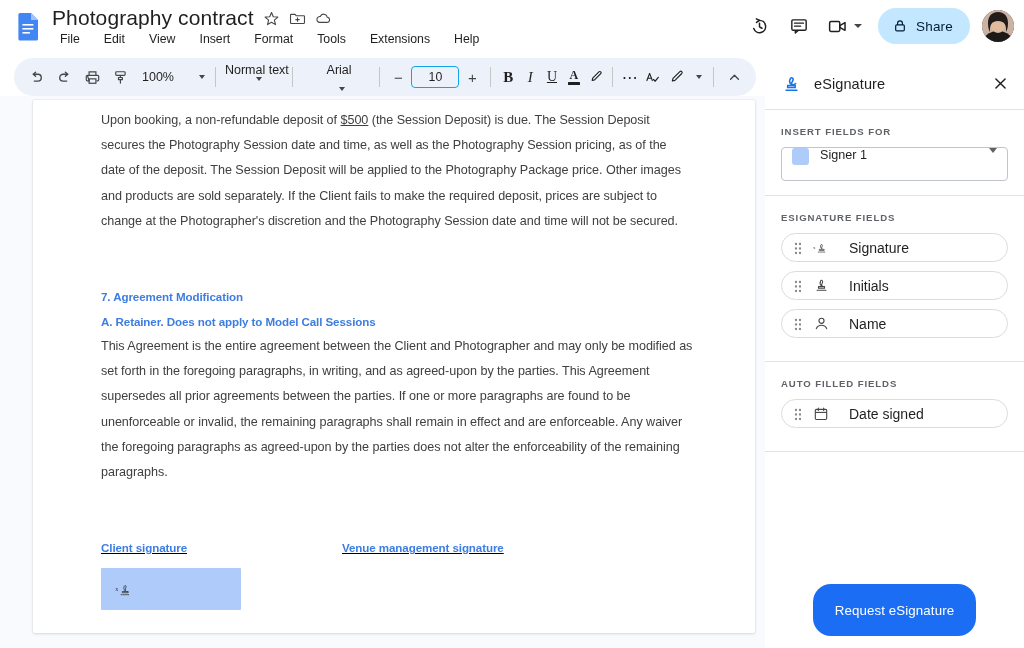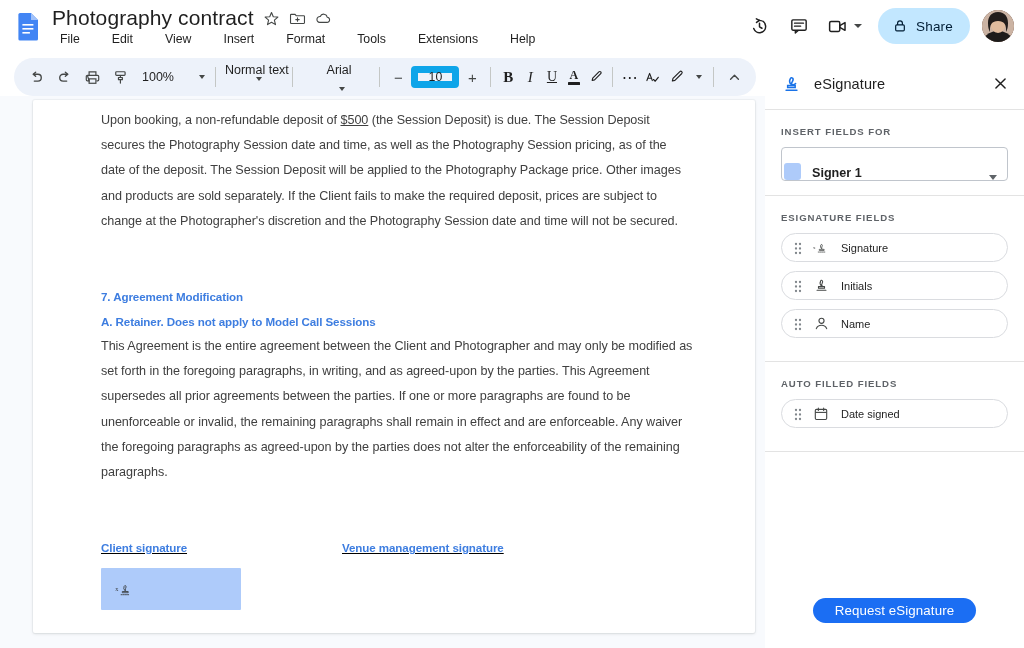--- a/index.html
+++ b/index.html
@@ -12,21 +12,21 @@
     -webkit-font-smoothing: antialiased;
   }
   #app { position: relative; width: 1024px; height: 648px; background: #ffffff; }
 
   
   .topbar { position: absolute; left: 0; top: 0; width: 1024px; height: 52px; background: #ffffff; }
   .doc-icon { position: absolute; left: 14px; top: 11px; width: 30px; height: 30px; }
   .title-row { position: absolute; left: 52px; top: 6px; display: flex; align-items: center; gap: 9px; }
   .doc-title { font-size: 21px; color: #1f1f1f; letter-spacing: .1px; }
   .title-icon { width: 17px; height: 17px; color: #444746; cursor: pointer; display: block; }
-  .menu-row { position: absolute; left: 52px; top: 29px; display: flex; gap: 16px; justify-content: flex-end; }
+  .menu-row { position: absolute; left: 52px; top: 29px; display: flex; gap: 8px; justify-content: flex-end; }
   .menu-item {
     font-size: 12.3px; color: #1f1f1f; padding: 2px 8px; border-radius: 4px; cursor: pointer; line-height: 16px;
   }
 
   .topright { position: absolute; right: 10px; top: 8px; display: flex; align-items: center; gap: 3px; }
   .tr-btn {
     width: 36px; height: 36px; border-radius: 50%; display: flex; align-items: center; justify-content: center;
     color: #1f1f1f; cursor: pointer;
   }
   .meet-group { display: flex; align-items: center; border-radius: 18px; cursor: pointer; padding-right: 2px; }
@@ -59,21 +59,21 @@
   .zoom-val { font-size: 12.5px; color: #1f1f1f; }
   .dd-caret { width: 0; height: 0; border-left: 3.5px solid transparent; border-right: 3.5px solid transparent; border-top: 4px solid #444746; margin-left: 5px; }
   .style-ctl {
     display: flex; align-items: center; height: 28px; padding: 0 4px 0 10px; border-radius: 4px; cursor: pointer; min-width: 0; flex-direction: column;
   }
   .style-val { font-size: 12.5px; color: #1f1f1f; white-space: nowrap; }
   .font-ctl { width: 92px; justify-content: space-between; }
   .fontsize-group { display: flex; align-items: center; gap: 1px; }
   .step-btn { width: 24px; height: 24px; border-radius: 50%; display: flex; align-items: center; justify-content: center; color: #444746; cursor: pointer; font-size: 15px; line-height: 1; }
   .size-box {
-    width: 48px; height: 22px; border: 7px solid #0ea5e9; border-radius: 4px; background: transparent;
+    width: 48px; height: 22px; border: 1px solid #0ea5e9; border-radius: 4px; background: transparent;
     display: flex; align-items: center; justify-content: center; font-size: 12.3px; color: #1f1f1f; cursor: text;
   }
   .fmt-btn { width: 28px; height: 28px; border-radius: 50%; display: flex; align-items: center; justify-content: center; color: #1f1f1f; cursor: pointer; font-size: 14px; }
   .bold-b { font-weight: bold; font-family: "Liberation Serif", serif; font-size: 15px; }
   .ital-i { font-style: italic; font-family: "Liberation Serif", serif; font-size: 15px; }
   .und-u { text-decoration: underline; font-family: "Liberation Serif", serif; font-size: 14px; }
   .tcolor { display: flex; flex-direction: column; align-items: center; justify-content: center; line-height: 1; }
   .tcolor .letter { font-family: "Liberation Serif", serif; font-size: 12px; font-weight: 600; }
   .tcolor .bar { width: 12px; height: 3px; background: #1f1f1f; margin-top: 1px; border-radius: .5px; }
   .pen-group { display: flex; align-items: center; border-radius: 14px; cursor: pointer; }
@@ -109,40 +109,40 @@
     height: 52px; display: flex; align-items: center; padding: 0 8px 0 16px; border-bottom: 1px solid #e3e3e3;
   }
   .panel-title { font-size: 14.5px; color: #1f1f1f; margin-left: 12px; flex: 1; letter-spacing: .1px; }
   .close-btn { width: 32px; height: 32px; border-radius: 50%; display: flex; align-items: center; justify-content: center; cursor: pointer; color: #1f1f1f; }
 
   .sec { padding: 16px 16px 14px 16px; }
   .sec-label {
     font-size: 9.6px; font-weight: bold; letter-spacing: .9px; color: #5f6368; text-transform: uppercase; margin-bottom: 10px;
   }
   .select-box {
-    height: 34px; border: 1px solid #c0c5cc; border-radius: 4px; display: flex; align-items: flex-end;
-    padding: 0 10px 0 2px; cursor: pointer; background: #fff; font-weight: bold;
+    height: 34px; border: 1px solid #c0c5cc; border-radius: 4px; display: flex; align-items: flex-start;
+    padding: 0 10px 0 10px; cursor: pointer; background: #fff;
   }
   .swatch { width: 17px; height: 17px; border-radius: 3px; background: #aecbfa; flex: none; }
   .select-label { font-size: 12.6px; color: #1f1f1f; margin-left: 11px; flex: 1; }
   .sel-caret { width: 0; height: 0; border-left: 4px solid transparent; border-right: 4px solid transparent; border-top: 5px solid #5f6368; }
 
   .divider { height: 1px; background: #e3e3e3; margin: 0; }
 
   .field-row {
     height: 29px; border: 1px solid #dadce0; border-radius: 16px; display: flex; align-items: center;
     padding: 0 12px; margin-bottom: 9px; cursor: grab; background: #fff;
   }
   .drag-dots { width: 8px; height: 13px; flex: none; }
   .field-icon { width: 17px; height: 17px; margin-left: 11px; color: #444746; flex: none; display: flex; align-items: center; }
-  .field-label { font-size: 11px; color: #1f1f1f; margin-left: 11px; }
+  .field-label { font-size: 14px; color: #1f1f1f; margin-left: 19px; }
 
   .panel-footer { position: absolute; left: 0; bottom: 0; width: 259px; height: 76px; display: flex; align-items: center; justify-content: center; }
   .req-btn {
-    background: #1b6ef3; color: #ffffff; border: none; border-radius: 18px; height: 25px; padding: 0 22px;
+    background: #1b6ef3; color: #ffffff; border: none; border-radius: 18px; height: 52px; padding: 0 22px;
     font-size: 13.3px; font-family: inherit; cursor: pointer; letter-spacing: .1px;
   }
 </style>
 </head>
 <body>
 
 <div id="app">
 
   <div class="topbar">
 

